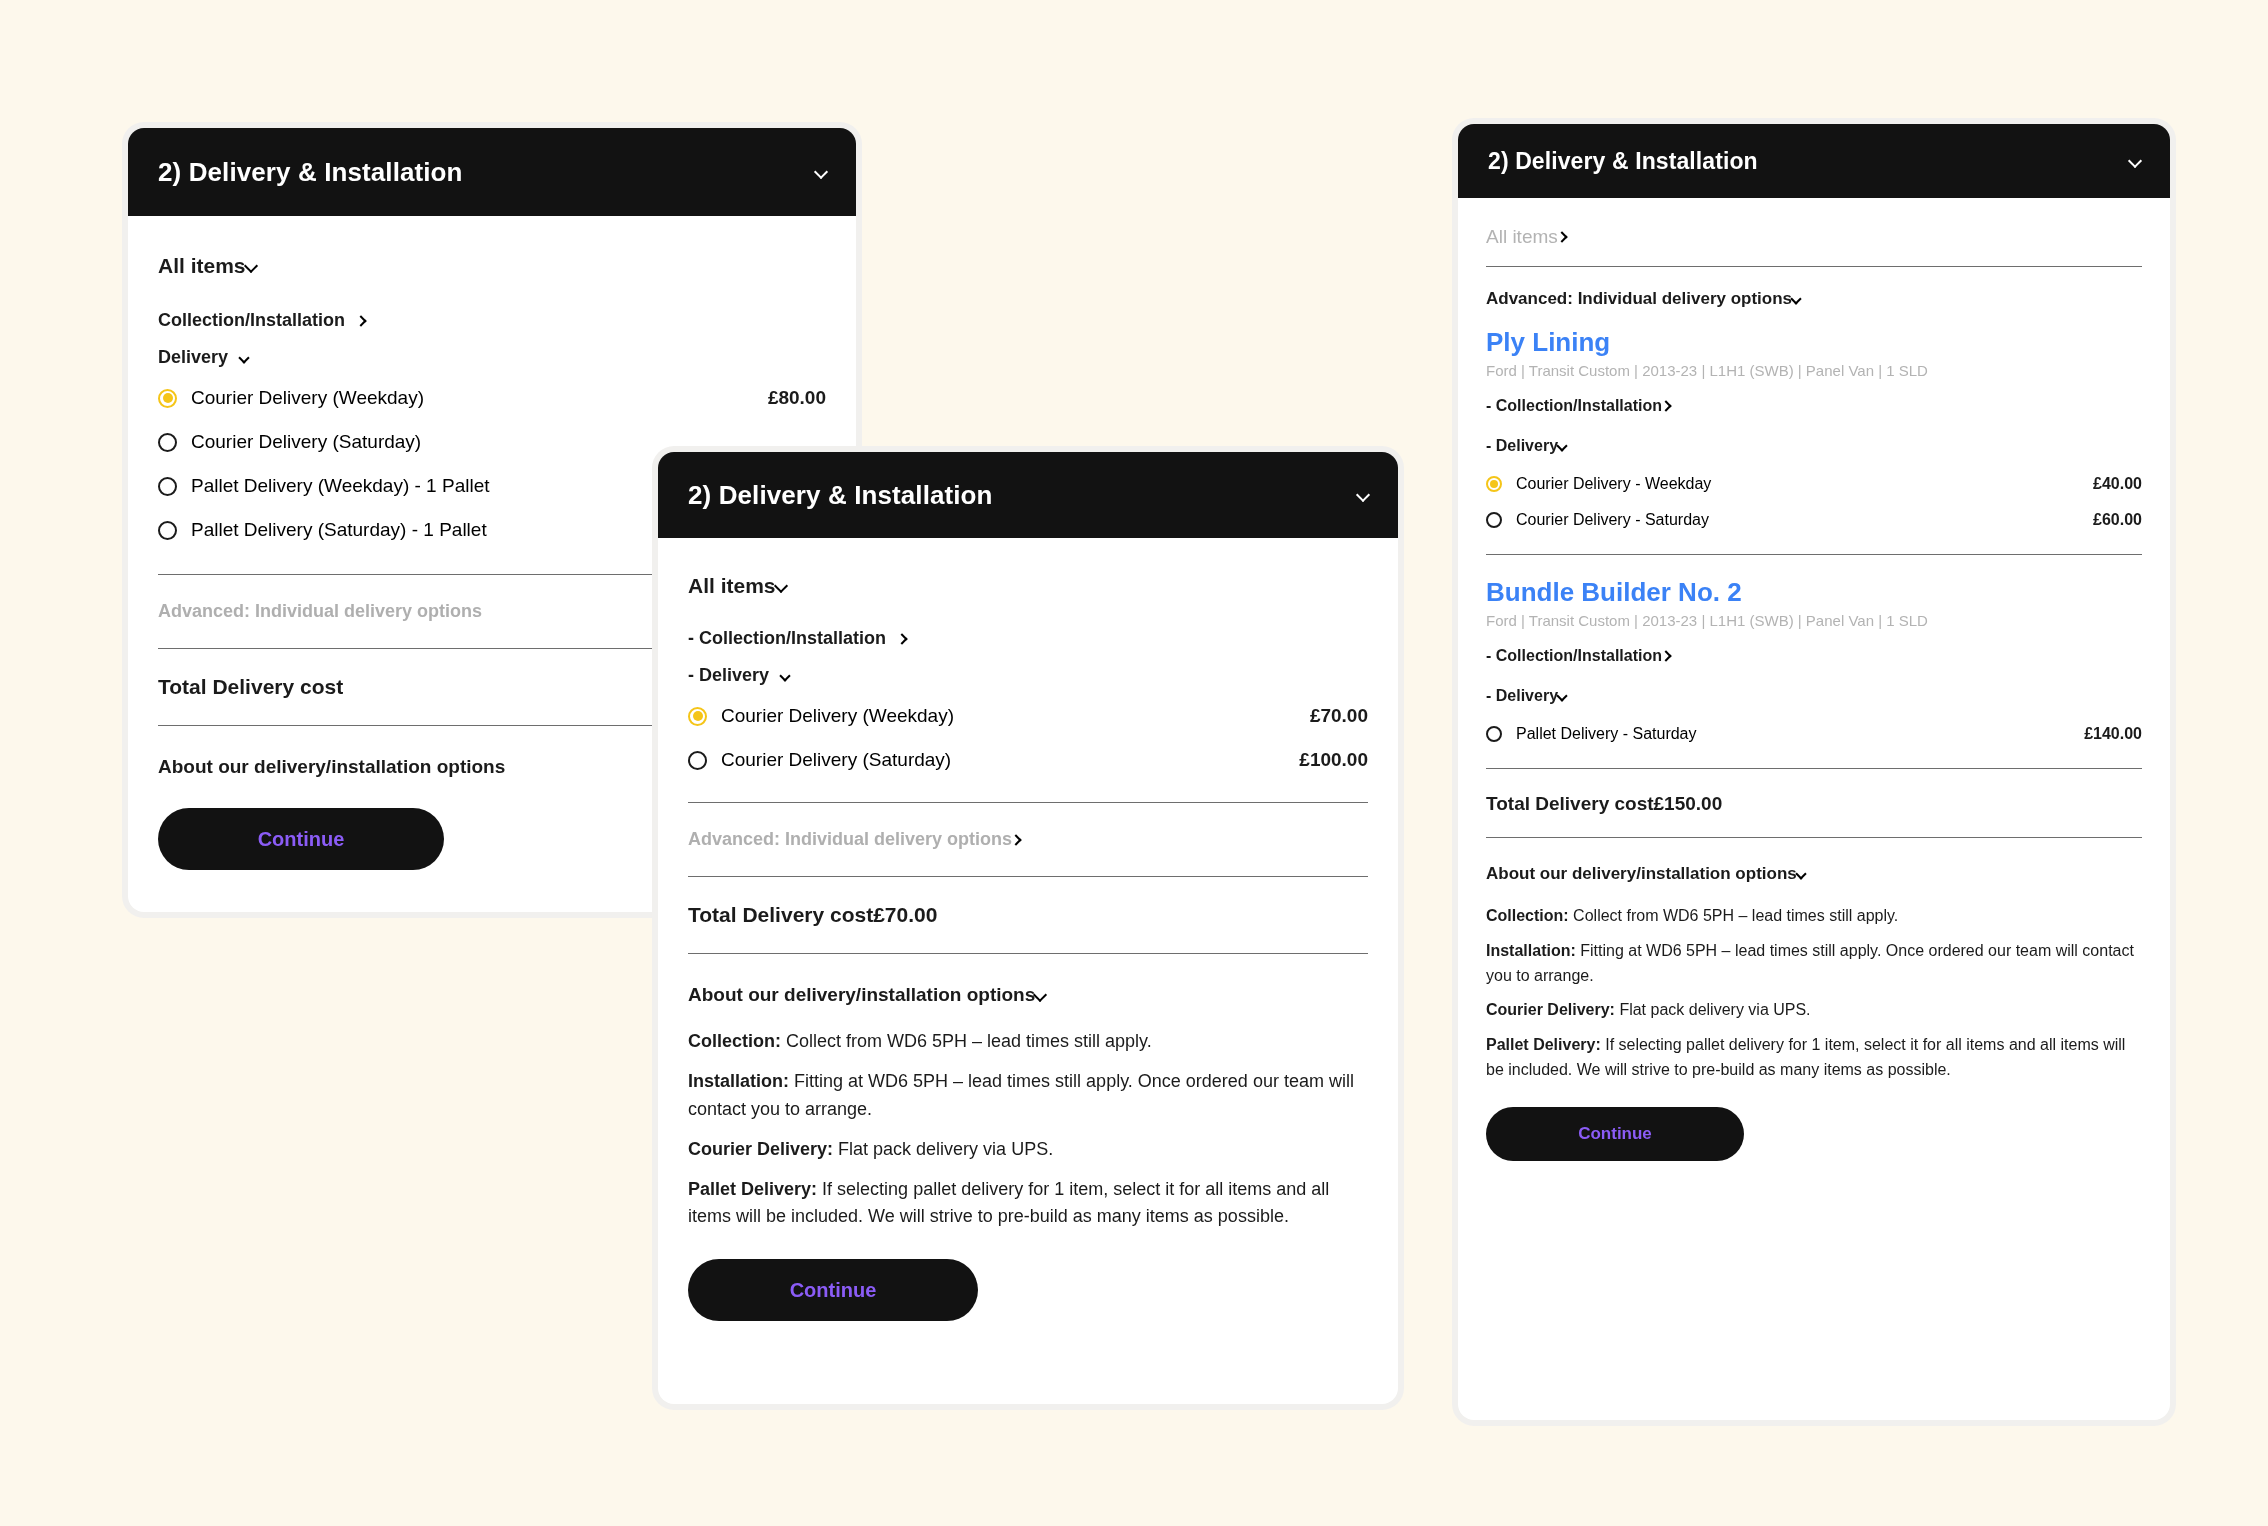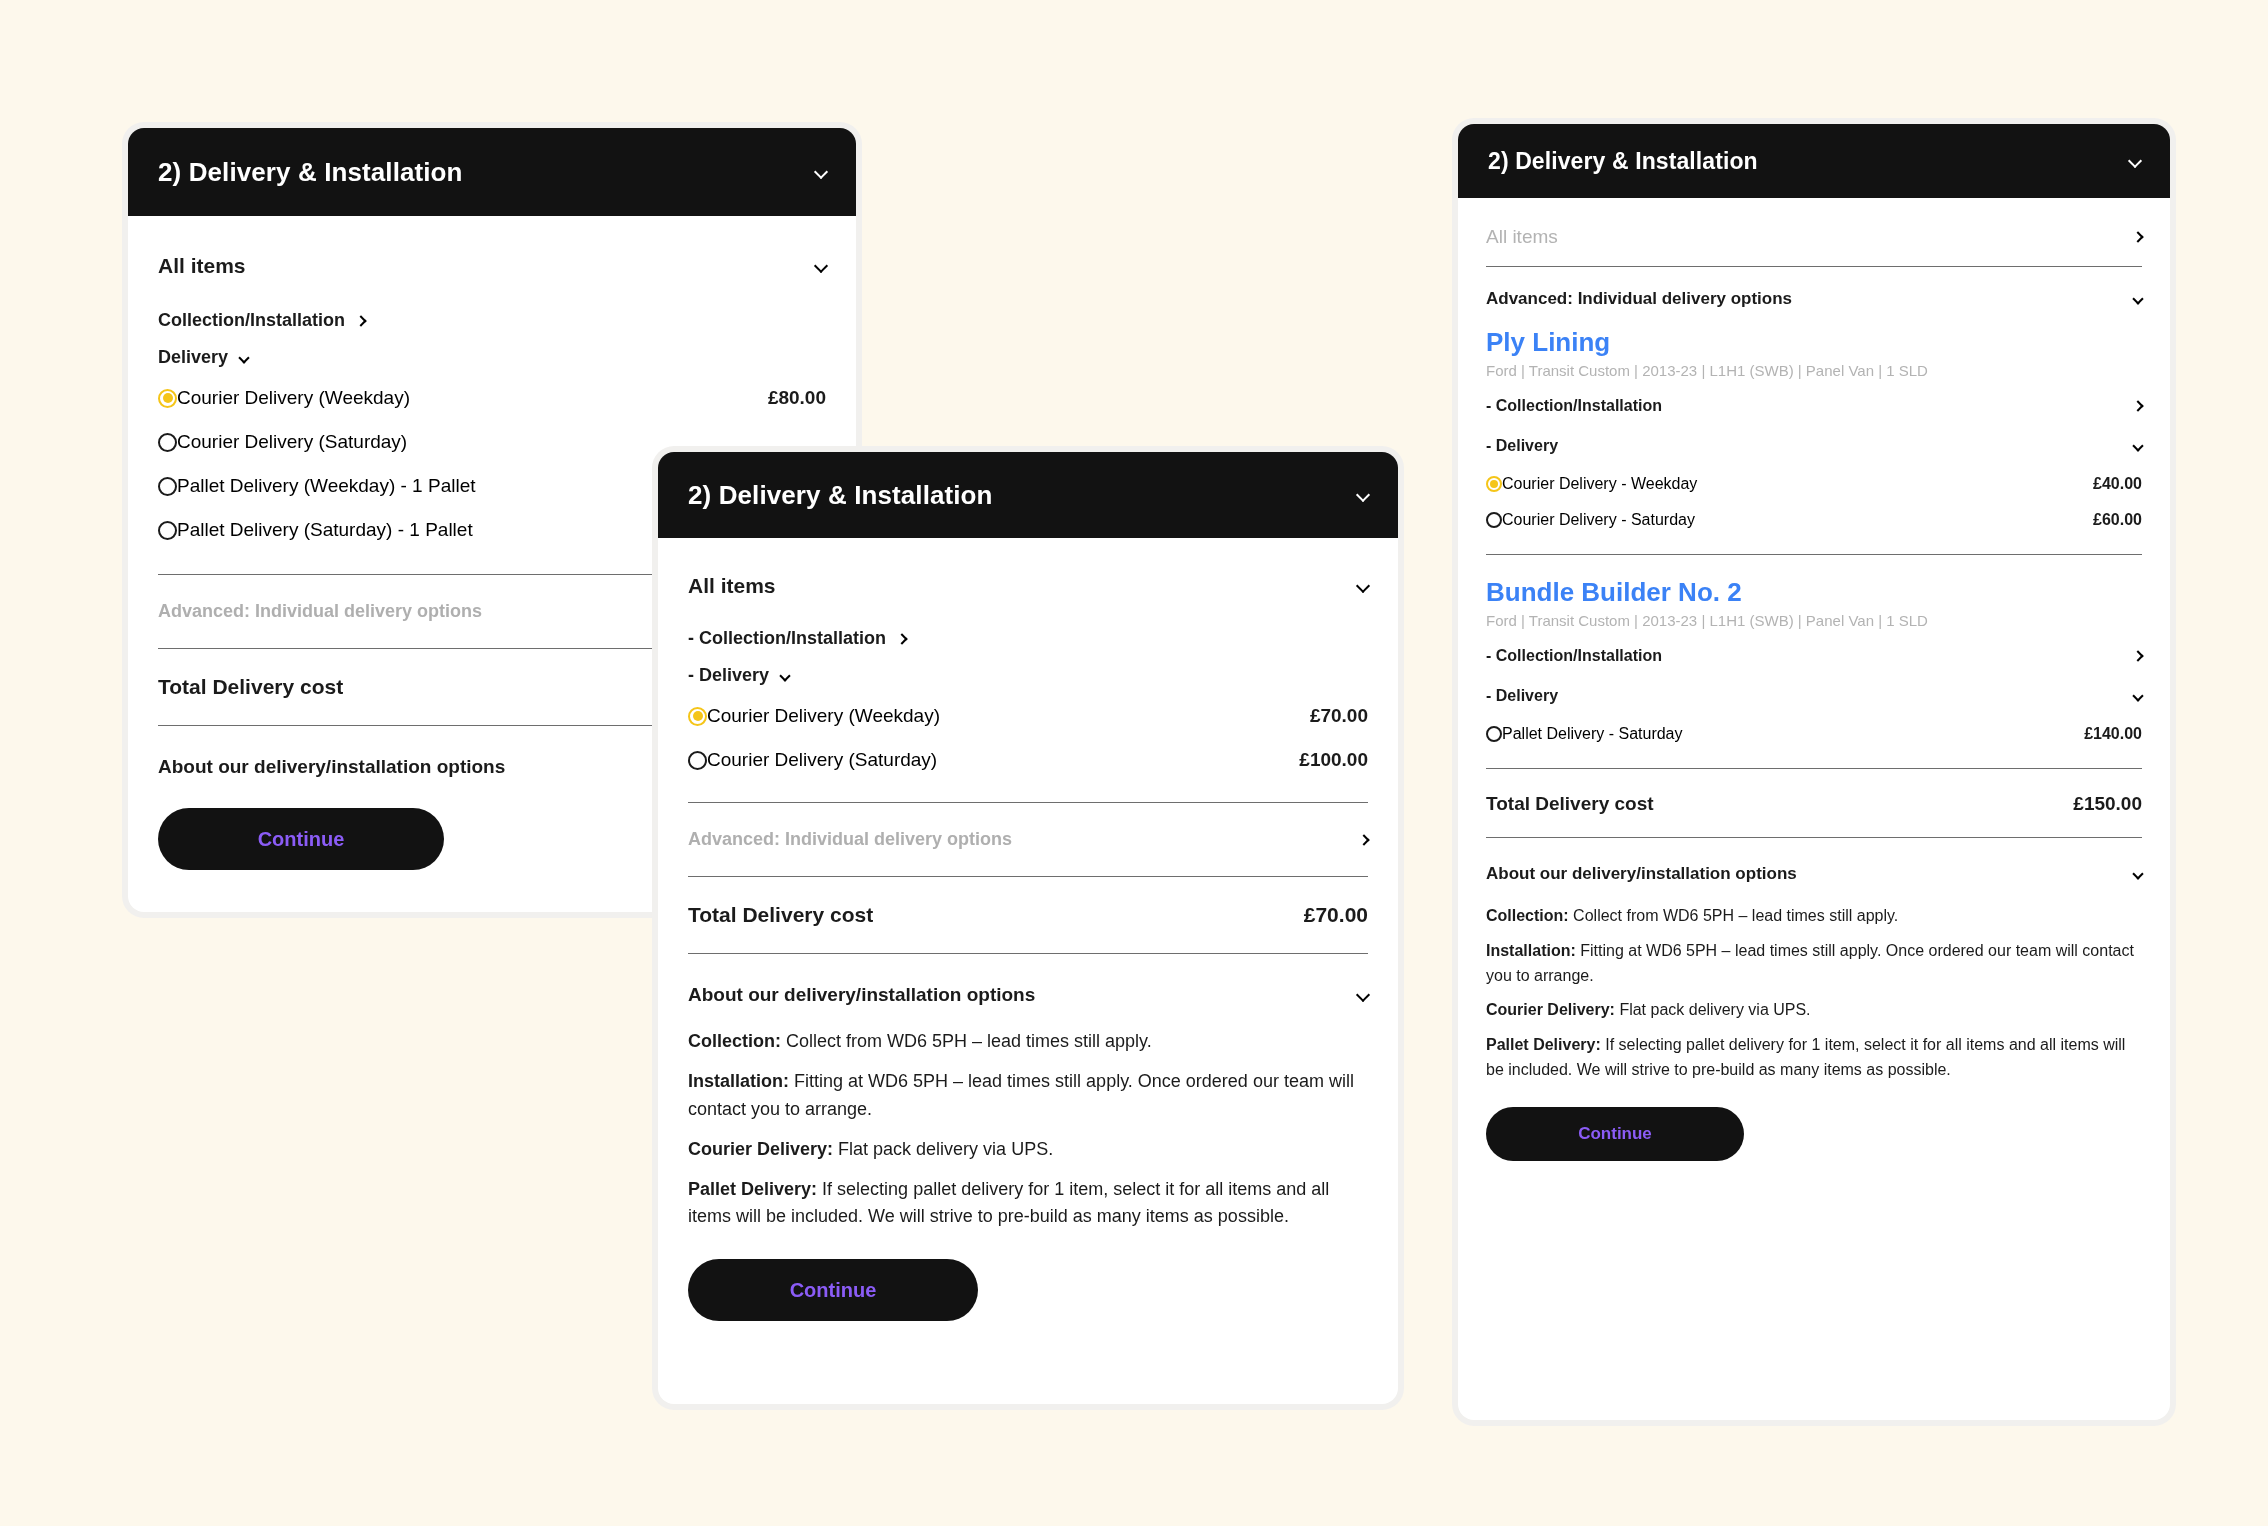--- a/index.html
+++ b/index.html
@@ -39,21 +39,21 @@
   .card-header .title {
     font-weight: bold;
     letter-spacing: .1px;
   }
   .card-body { padding: 0 30px; }
 
   
   .row {
     display: flex;
     align-items: center;
-    justify-content: space-between;
+    justify-content: flex-start;
   }
 
   .bold { font-weight: bold; color: #1B1B1B; }
   .muted { color: #AFAFAF; font-weight: bold; }
   .muted-light { color: #B3B3B3; }
 
   .divider {
     height: 1px;
     background: #6E6E6E;
     width: 100%;
@@ -76,21 +76,21 @@
   .chev i { transform: rotate(45deg); }
   .arr  i { transform: rotate(-45deg); }
   .chev.lg i, .arr.lg i { width: 10px; height: 10px; border-width: 0 2.6px 2.6px 0; }
 
   
   .opt {
     display: flex;
     align-items: center;
     justify-content: space-between;
   }
-  .opt-left { display: flex; align-items: center; }
+  .opt-left { display: flex; align-items: center; gap: 14px; }
   .radio {
     flex: none;
     border-radius: 50%;
     border: 2.5px solid #1B1B1B;
     background: #fff;
     position: relative;
   }
   .radio.on { border-color: #F5C518; }
   .radio.on::after {
     content: "";

